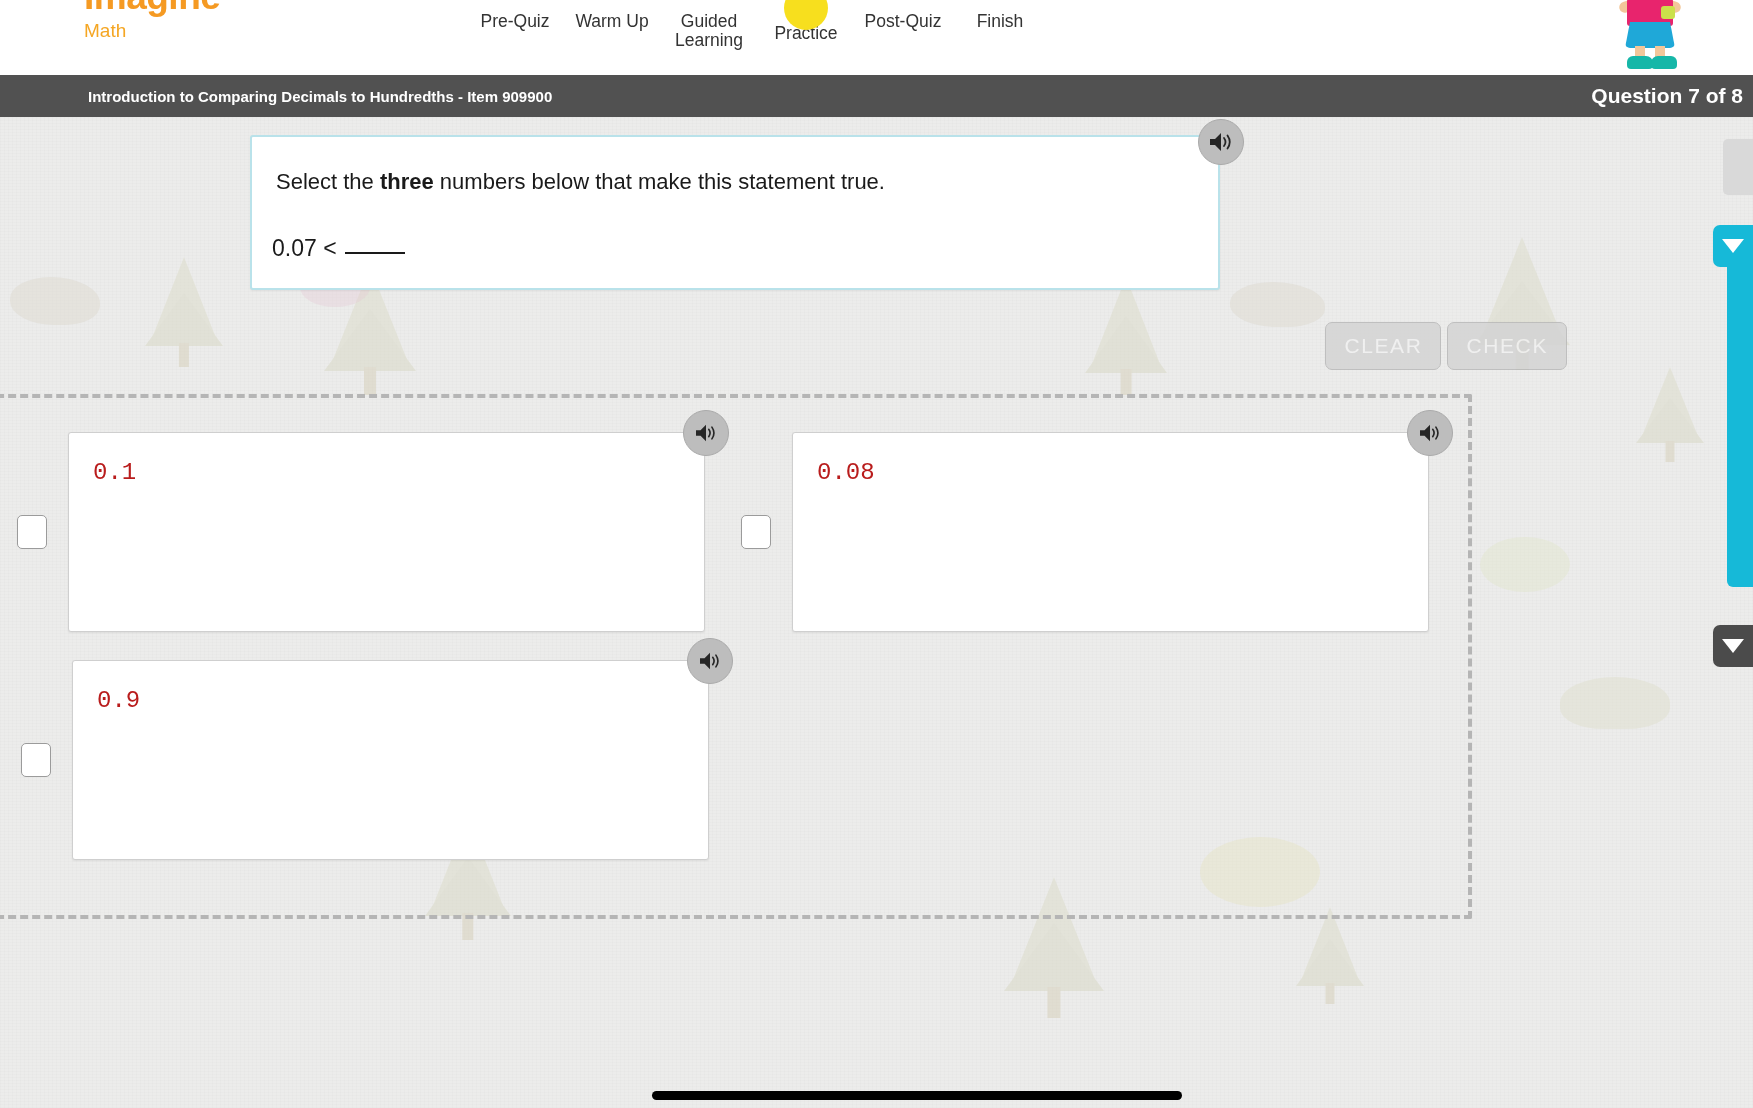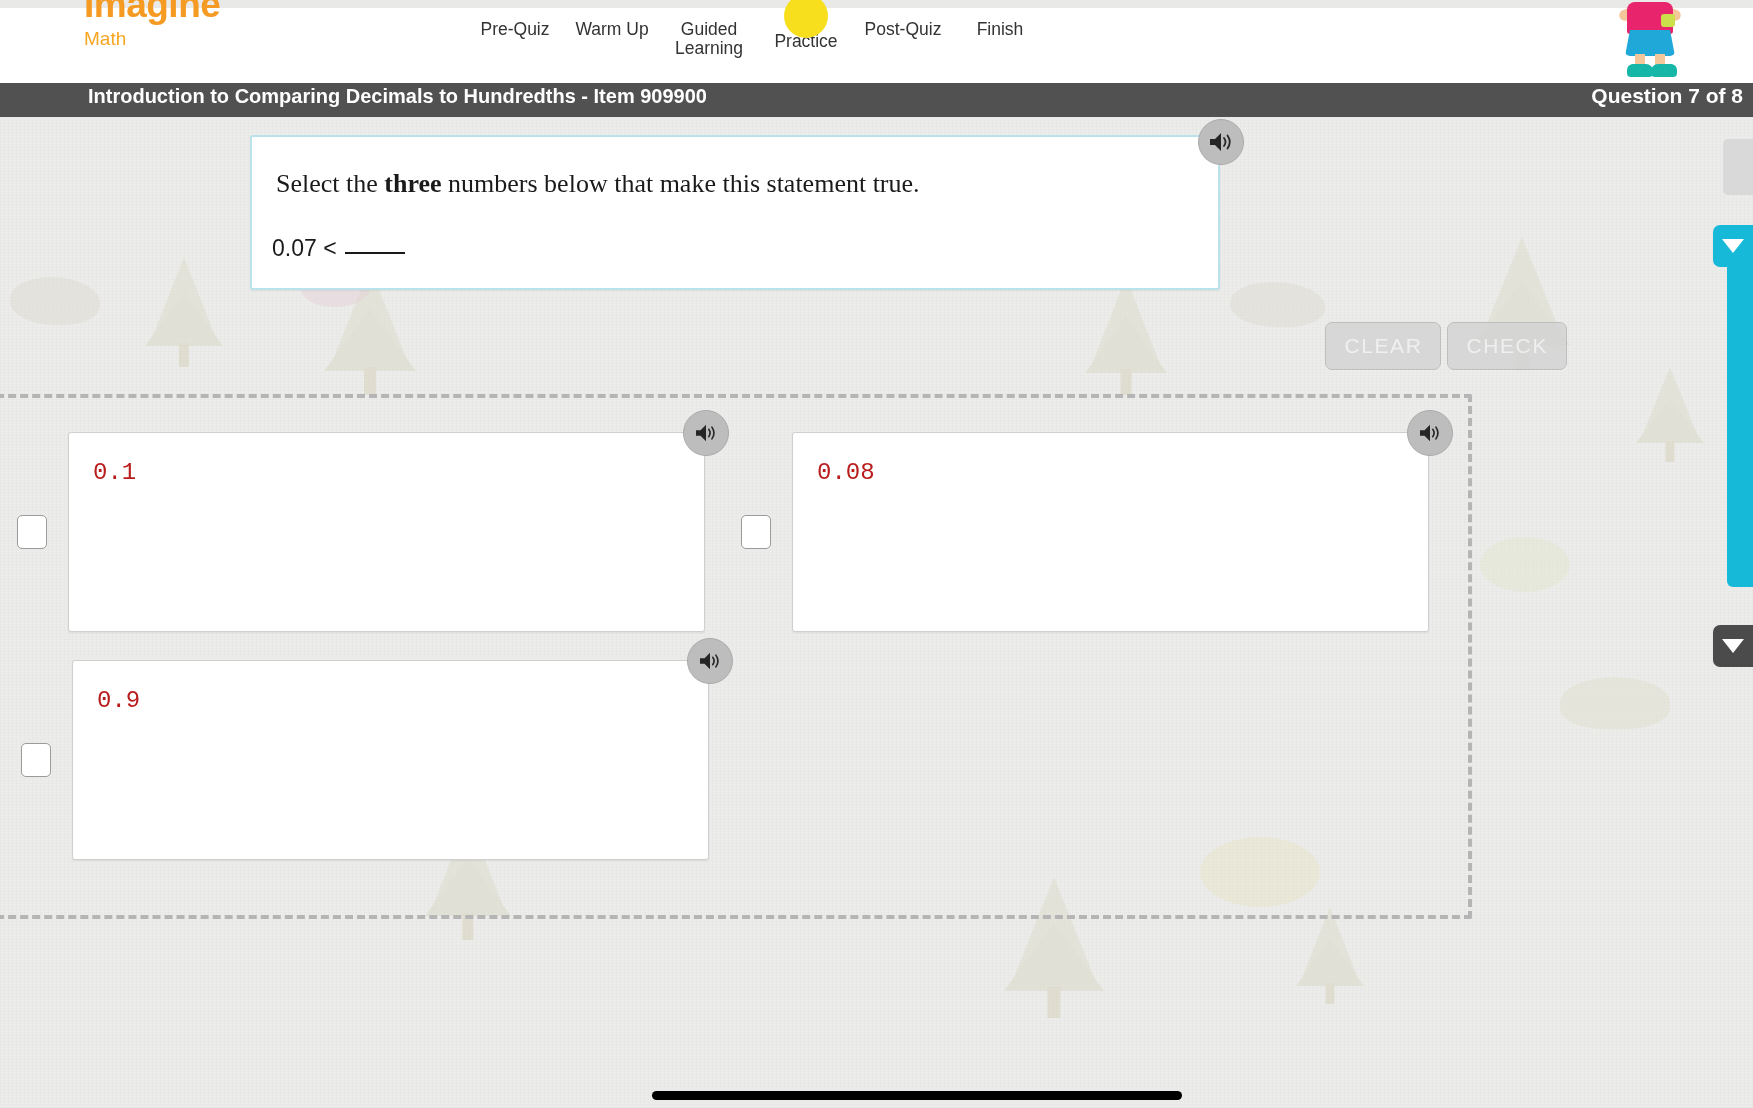--- a/index.html
+++ b/index.html
@@ -21,21 +21,20 @@
   }
 
   
   .topbar {
     position: absolute;
     top: 0; left: 0;
     width: 1753px;
     height: 75px;
     background: #ffffff;
     z-index: 40;
-    margin-top: 8px;
   }
 
   .logo {
     position: absolute;
     left: 84px;
     top: -22px;
     line-height: 1.0;
     user-select: none;
   }
   .logo-imagine {
@@ -126,21 +125,21 @@
     height: 42px;
     background: #515151;
     color: #ffffff;
     z-index: 35;
   }
   .title-left {
     position: absolute;
     left: 88px;
     top: 50%;
     transform: translateY(-50%);
-    font-size: 20px;
+    font-size: 15px;
     font-weight: bold;
     white-space: nowrap;
   }
   .title-right {
     position: absolute;
     right: 10px;
     top: 50%;
     transform: translateY(-50%);
     font-size: 21px;
     font-weight: bold;
@@ -233,23 +232,22 @@
     height: 155px;
     background: #ffffff;
     border: 2px solid #b9e2ea;
     border-radius: 3px;
     box-shadow: 0 1px 2px rgba(0,0,0,0.06);
     z-index: 10;
   }
   .q-line1 {
     position: absolute;
     left: 24px; top: 32px;
-    font-size: 26px;
+    font-size: 22px;
     color: #1a1a1a;
-    font-family: Liberation Serif, serif;
   }
   .q-line1 b { font-weight: bold; }
   .q-line2 {
     position: absolute;
     left: 20px; top: 98px;
     font-size: 23px;
     color: #1a1a1a;
   }
   .q-blank {
     display: inline-block;

